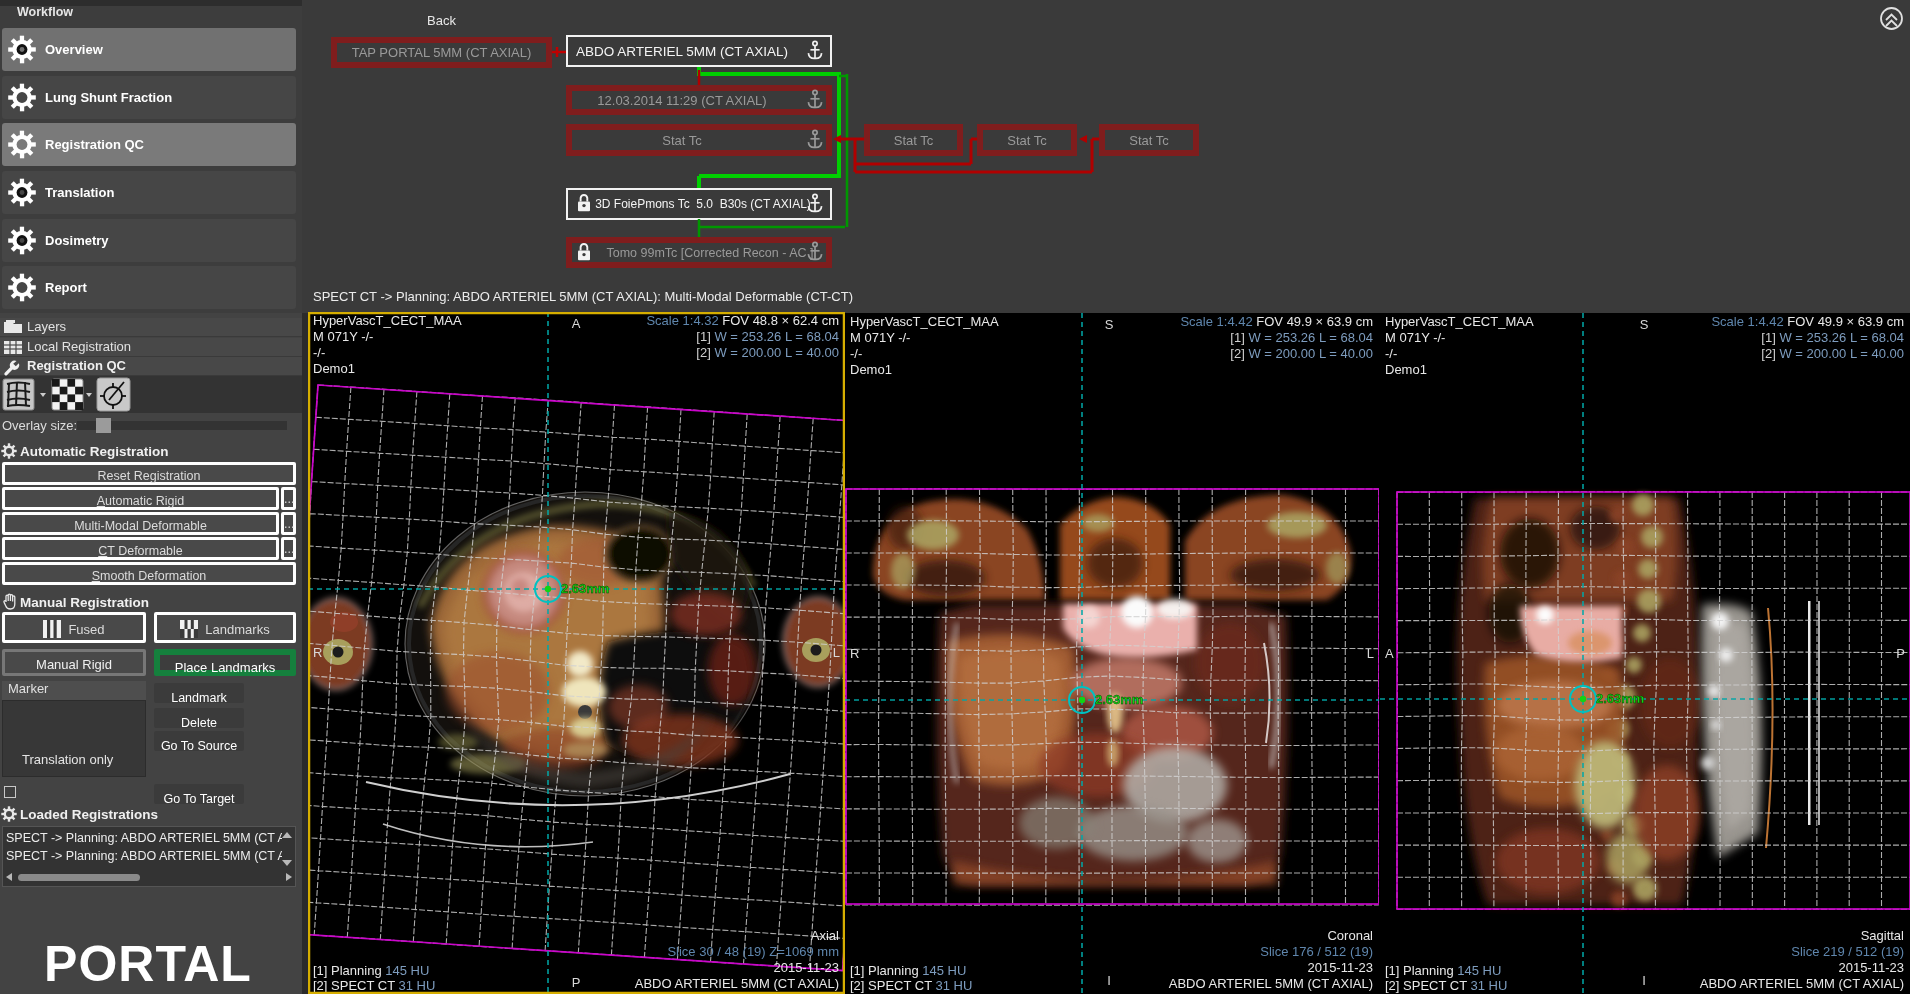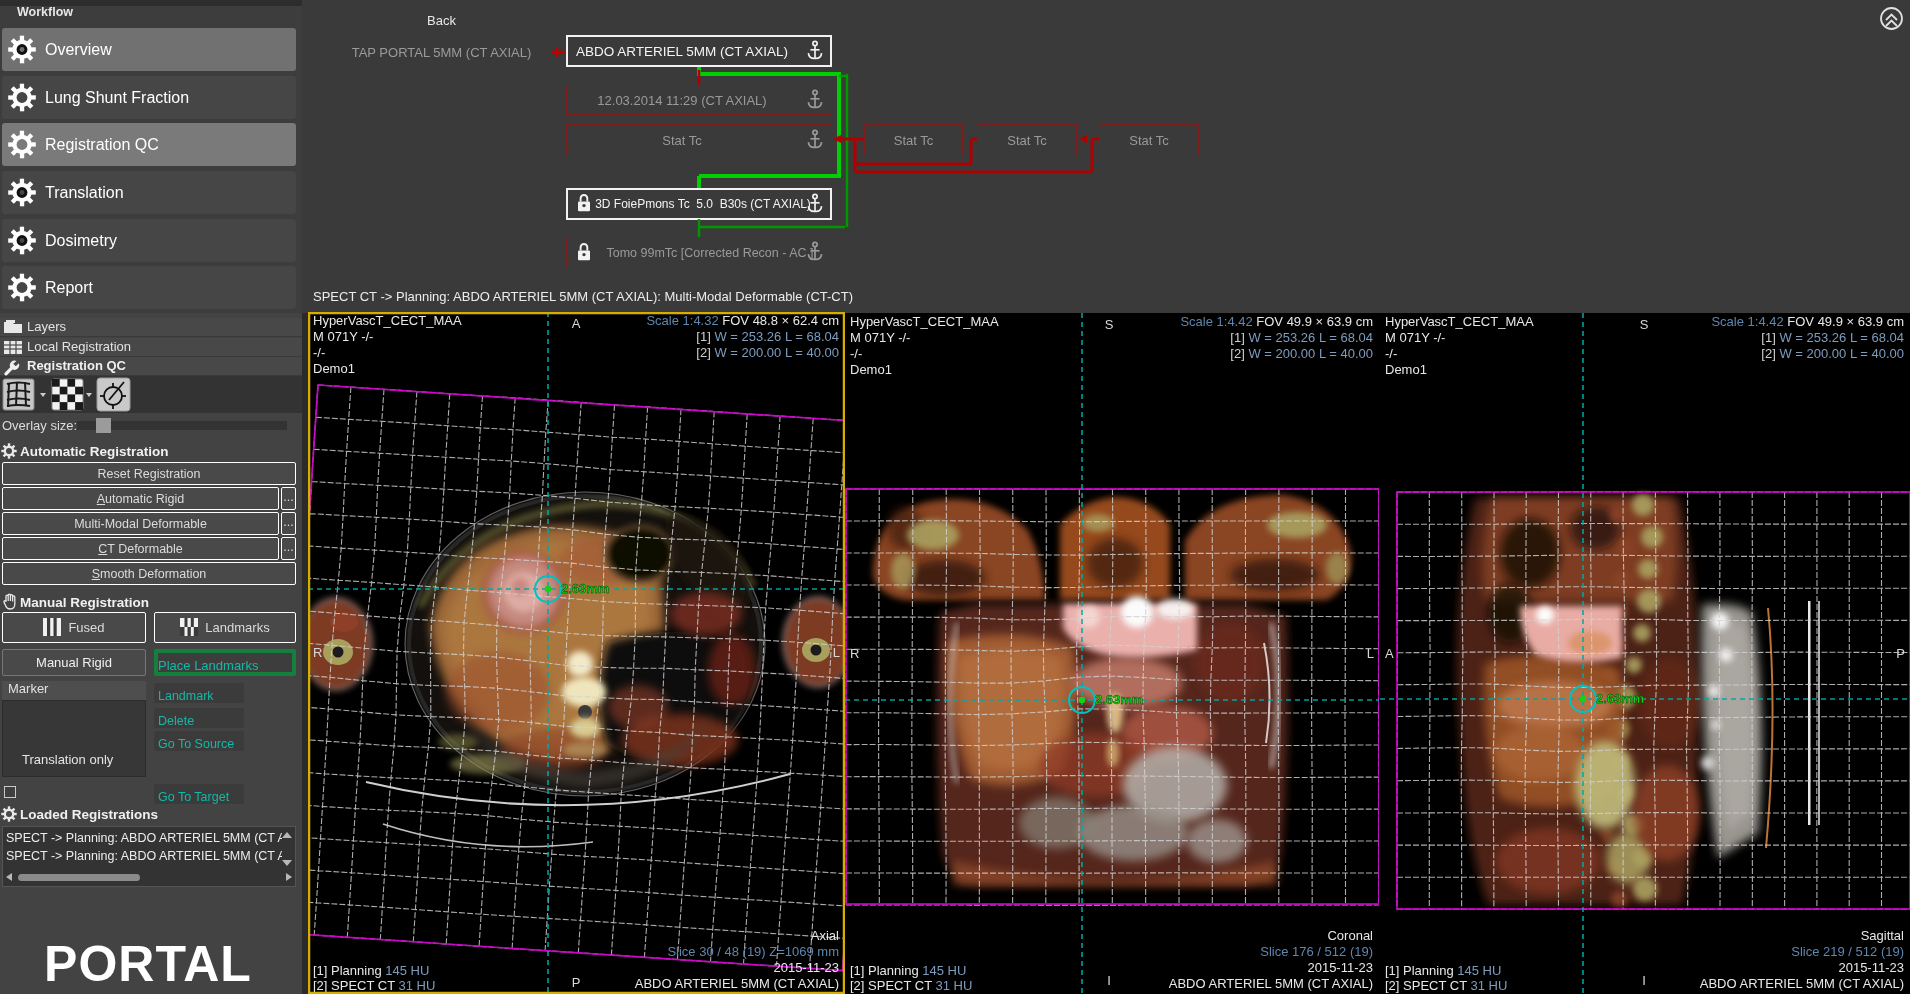--- a/index.html
+++ b/index.html
@@ -1,25 +1,25 @@
 <!DOCTYPE html>
 <html><head><meta charset="utf-8"><style>
 *{margin:0;padding:0;box-sizing:border-box}
 html,body{width:1910px;height:994px;overflow:hidden;background:#000;font-family:"Liberation Sans",sans-serif}
 #app{position:relative;width:1910px;height:994px}
 .abs{position:absolute}
 #top{left:302px;top:0;width:1608px;height:313px;background:#3a3a3a}
 #sidebar{left:0;top:0;width:302px;height:994px;background:#434343}
-.mitem{left:2px;width:294px;height:43px;border-radius:3px;background:#464646;color:#fff;font-weight:normal;font-size:16px;line-height:43px;padding-left:43px}
+.mitem{left:2px;width:294px;height:43px;border-radius:3px;background:#464646;color:#fff;font-weight:bold;font-size:13px;line-height:43px;padding-left:43px}
 .mitem.hl{background:#717171}
 .mitem.hl2{background:#7a7a7a}
 .prow{left:0;width:302px;height:19px;background:#484848;border-bottom:1px solid #3a3a3a;color:#e2e2e2;font-size:13px;line-height:18px;padding-left:27px}
-.btn{background:#494949;border:1px solid #ffffff;border-radius:2px;color:#dcdcdc;font-size:12.5px;text-align:center}
-.gbtn{background:#3d3d3d;border:4px solid #15803d;border-radius:2px;color:#14b8a6;font-size:12.5px;text-align:left}
-.fbox{border:1px solid #7f1d1d;color:#9a9a9a;font-size:13px;display:flex;align-items:center;justify-content:center;position:absolute;white-space:nowrap}
+.btn{background:#494949;border:3px solid #ffffff;border-radius:2px;color:#dcdcdc;font-size:12.5px;text-align:center}
+.gbtn{background:#3d3d3d;border:6px solid #15803d;border-radius:2px;color:#ffffff;font-size:12.5px;text-align:center}
+.fbox{border:6px solid #7f1d1d;color:#9a9a9a;font-size:13px;display:flex;align-items:center;justify-content:center;position:absolute;white-space:nowrap}
 .fbox.on{border:2px solid #f2f2f2;color:#f4f4f4}
 </style></head><body>
 <div id="app">
 
 <div class="abs" id="top"></div>
 <div class="abs" style="left:427px;top:13px;color:#e8e8e8;font-size:13px">Back</div>
 <div class="fbox" style="left:331px;top:37px;width:221px;height:31px">TAP PORTAL 5MM (CT AXIAL)</div>
 <div class="fbox on" style="left:566px;top:35px;width:266px;height:32px;font-size:13.5px;padding-right:34px">ABDO ARTERIEL 5MM (CT AXIAL)</div>
 <div class="fbox" style="left:566px;top:85px;width:266px;height:30px;padding-right:34px">12.03.2014 11:29 (CT AXIAL)</div>
 <div class="fbox" style="left:566px;top:124px;width:266px;height:32px;padding-right:34px">Stat Tc</div>

